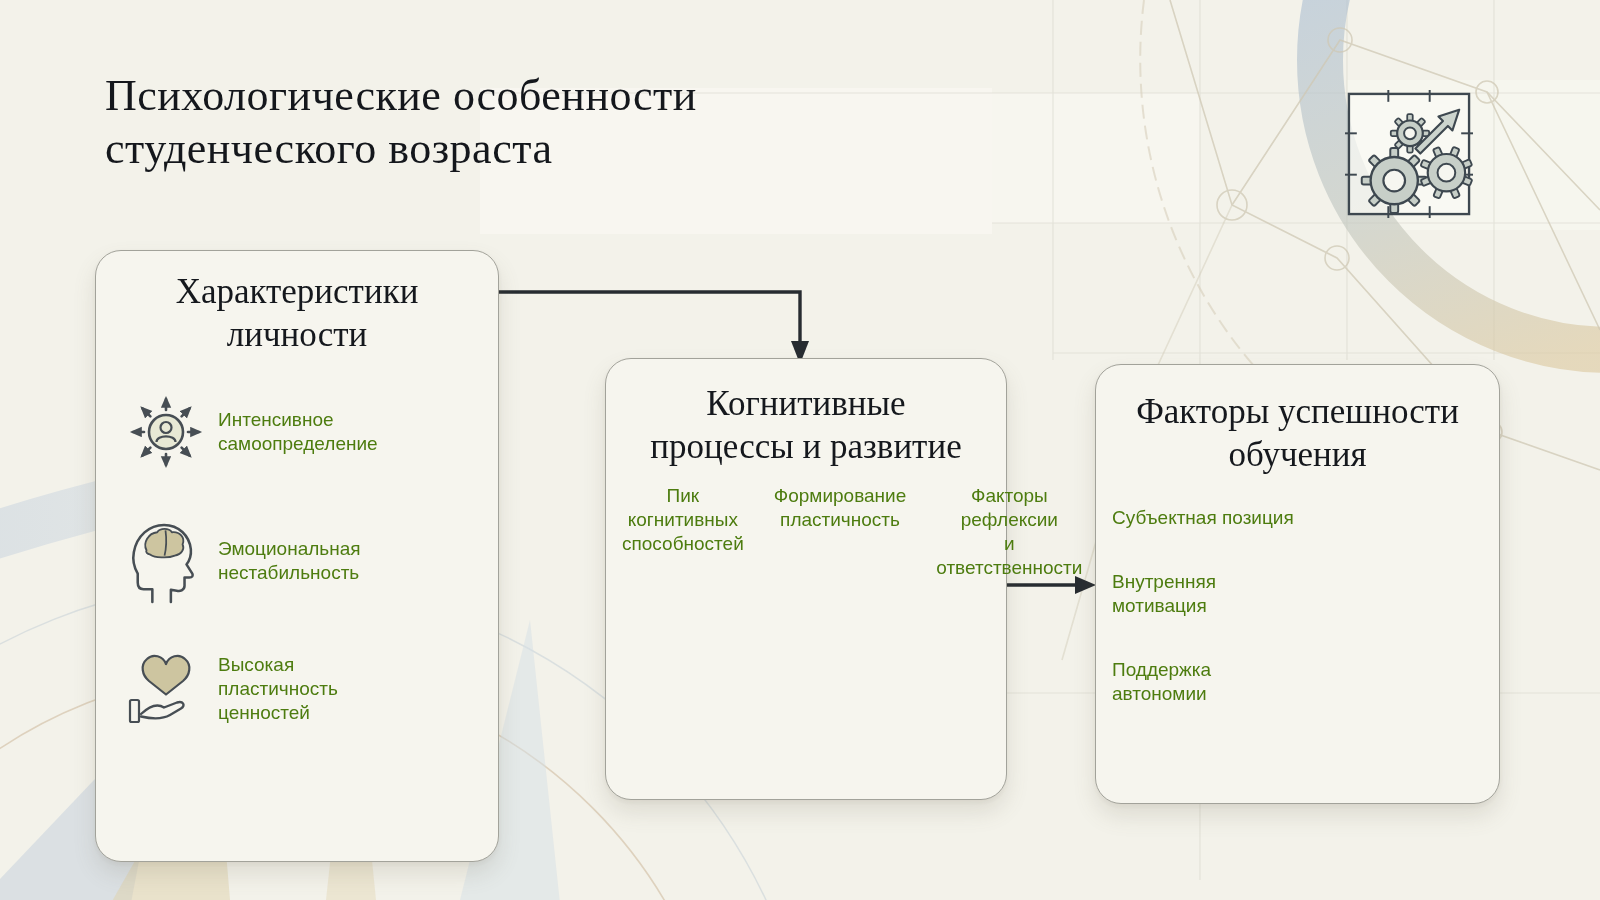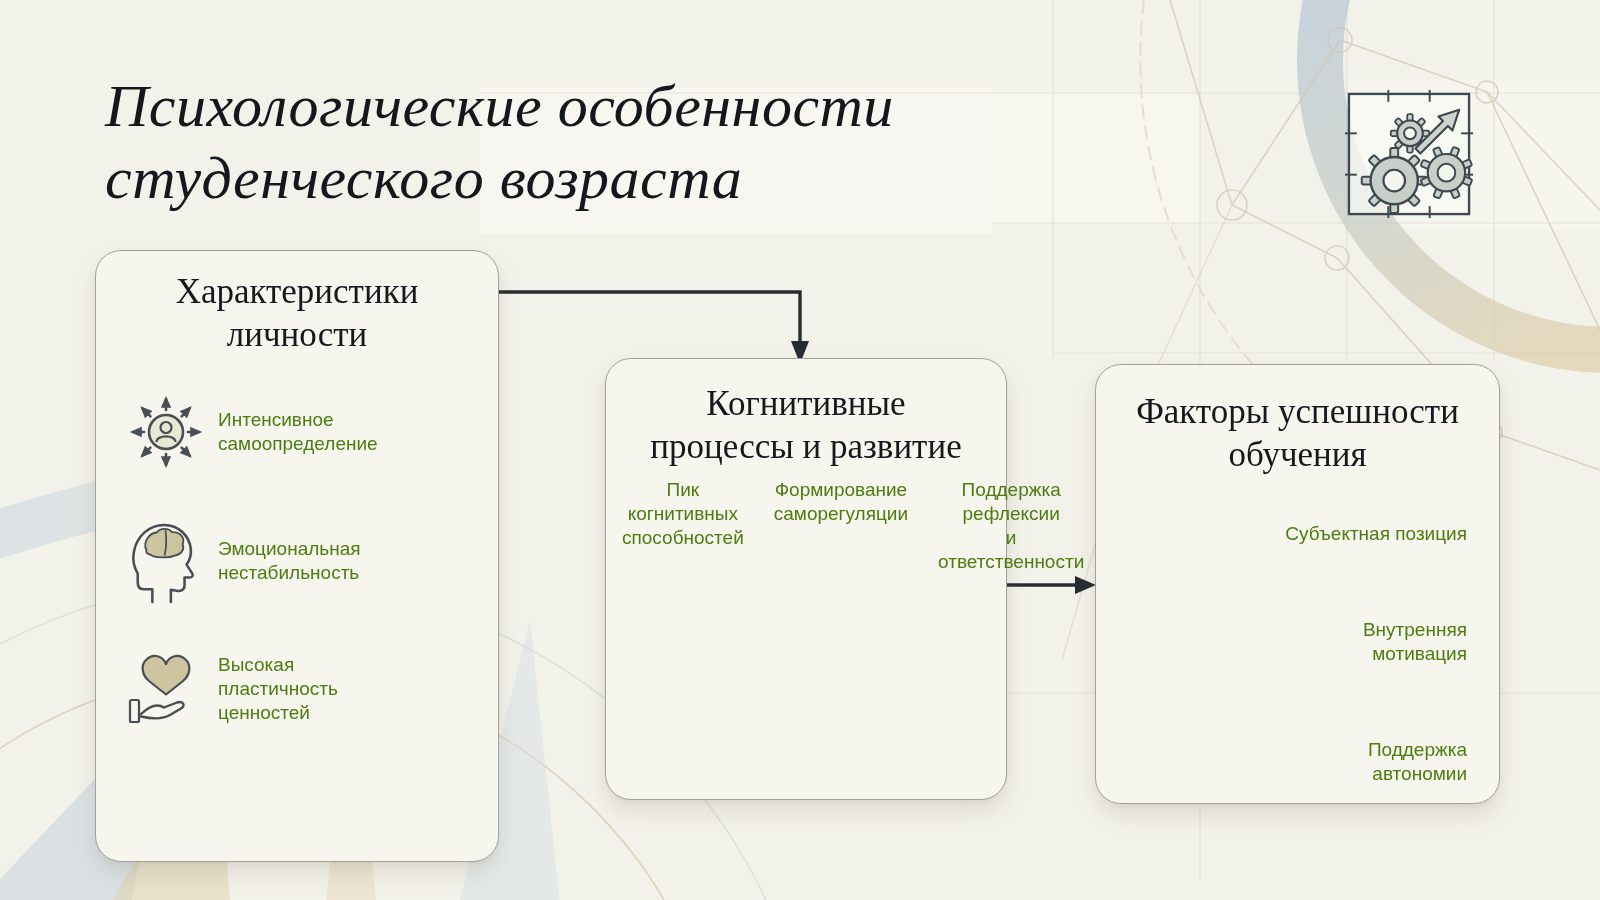--- a/index.html
+++ b/index.html
@@ -9,22 +9,22 @@
     font-family:"Liberation Sans", sans-serif;
     color:#17191d;
   }
   .bg, .connectors { position:absolute; left:0; top:0; pointer-events:none; }
   .bg { z-index:0; }
   .connectors { z-index:1; }
 
   .slide-title {
     position:absolute; left:105px; top:70px; z-index:2; margin:0;
     font-family:"Liberation Serif", serif; font-weight:400;
-    font-size:60px; line-height:1.2; letter-spacing:0.5px;
-    color:#14171c; white-space:pre-line;font-style:italic;
+    font-size:44px; line-height:1.2; letter-spacing:0.5px;
+    color:#14171c; white-space:pre-line;
   }
 
   .card {
     position:absolute; z-index:2; box-sizing:border-box;
     background:#f6f5ee;
     border:1.6px solid #a2a29a;
     border-radius:26px;
     box-shadow:0 12px 22px rgba(110,105,85,0.16), 0 2px 5px rgba(110,105,85,0.08);
   }
   .card-title {
@@ -36,28 +36,28 @@
     font-size:19px; line-height:1.26; color:#4d7c0f; white-space:pre-line;
   }
 
   .card-personality { left:95px; top:250px; width:404px; height:612px; padding:20px 12px 0; }
   .card-personality .card-title { margin-bottom:34px; }
   .p-items { display:flex; flex-direction:column; gap:44px; }
   .p-item { display:flex; align-items:center; gap:8px; padding-left:14px; }
   .p-icon { flex:0 0 88px; display:flex; justify-content:center; align-items:center; }
 
   .card-cognitive { left:605px; top:358px; width:402px; height:442px; padding:24px 16px 0; }
-  .card-cognitive .card-title { margin-bottom:10px; }
+  .card-cognitive .card-title { margin-bottom:16px; }
   .c-items { display:flex; flex-direction:row; gap:30px; }
   .c-items .item-label { margin:0; text-align:center; }
 
   .card-success { left:1095px; top:364px; width:405px; height:440px; padding:26px 16px 4px; }
   .card-success .card-title { margin-bottom:30px; }
   .s-items { display:flex; flex-direction:column; gap:40px; }
-  .s-items .item-label { margin:16px; text-align:right; }
+  .s-items .item-label { margin:0; text-align:left; }
 
   .corner-icon { position:absolute; left:1345px; top:90px; width:128px; height:128px; z-index:2; }
 </style>
 </head>
 <body>
 
 <div class="canvas">
 
   <svg class="bg" width="1600" height="900" viewBox="0 0 1600 900">
     <defs>
@@ -255,22 +255,22 @@
     </div>
   </section>
 
   <section class="card card-cognitive">
     <h2 class="card-title">Когнитивные
 процессы и развитие</h2>
     <div class="c-items">
       <p class="item-label">Пик когнитивных
 способностей</p>
       <p class="item-label">Формирование
-саморегуляции</p>
-      <p class="item-label">Поддержка рефлексии
+пластичность</p>
+      <p class="item-label">Факторы рефлексии
 и ответственности</p>
     </div>
   </section>
 
   <section class="card card-success">
     <h2 class="card-title">Факторы успешности
 обучения</h2>
     <div class="s-items">
       <p class="item-label">Субъектная позиция</p>
       <p class="item-label">Внутренняя

